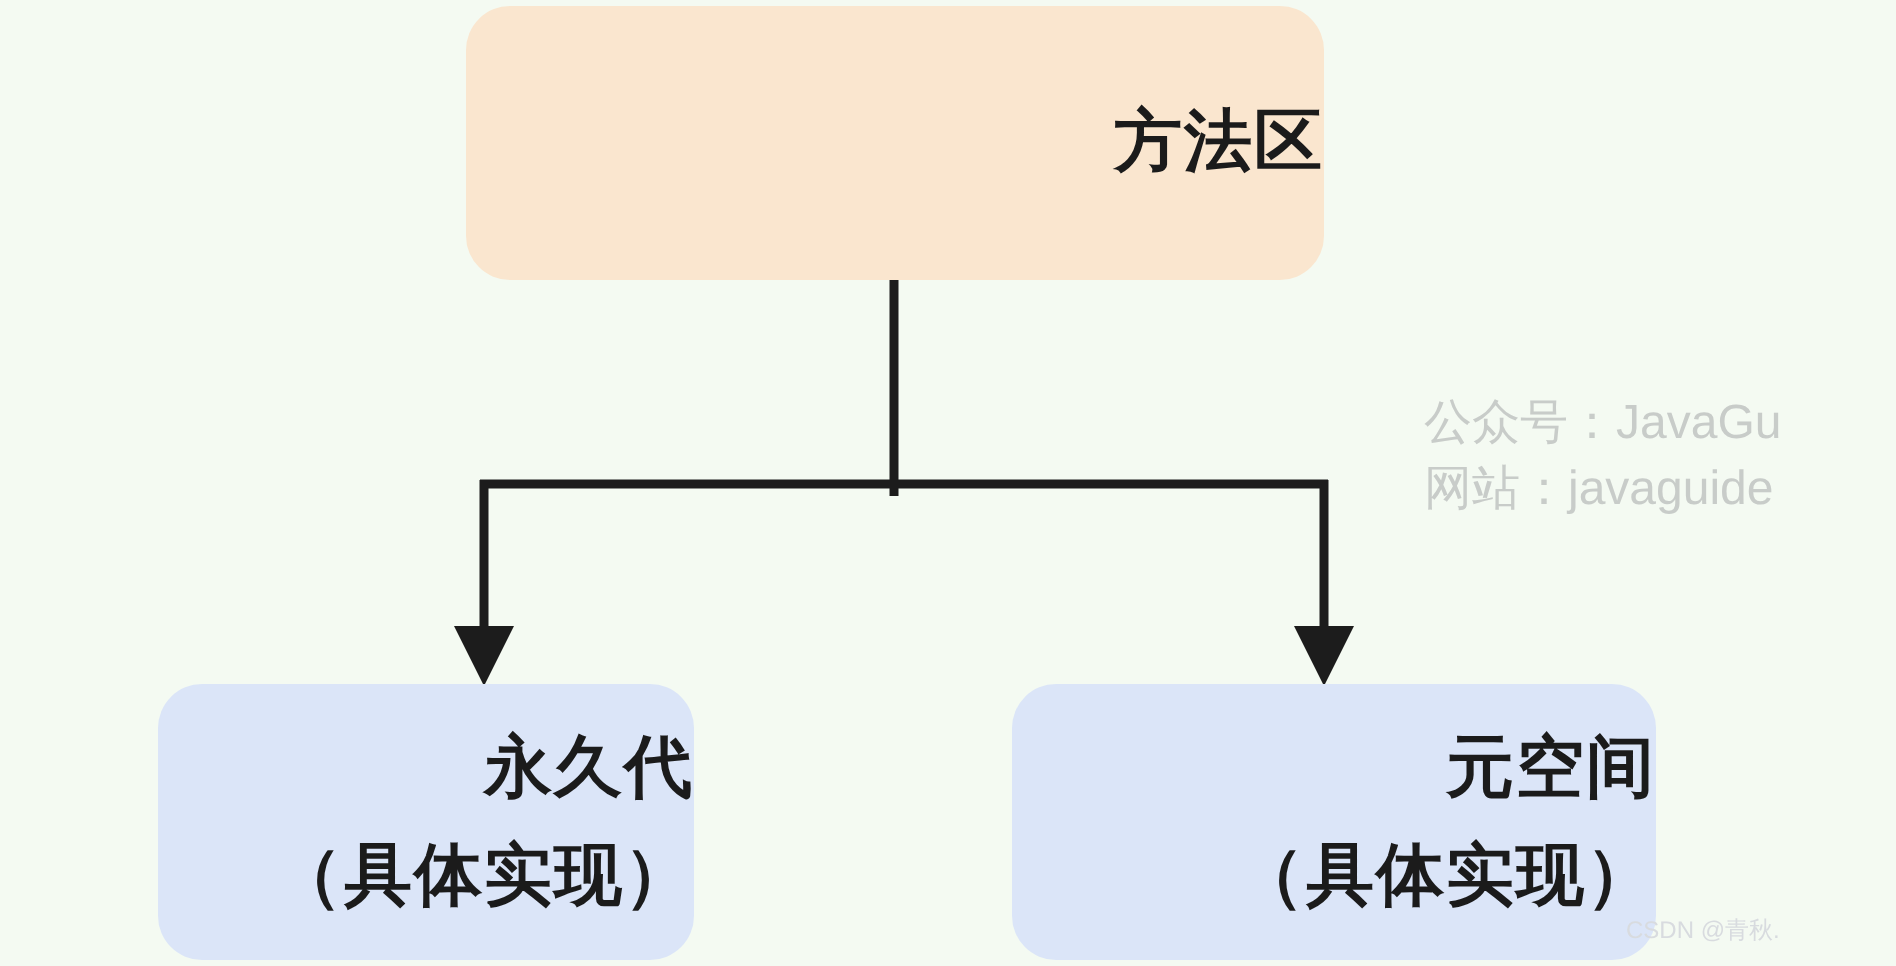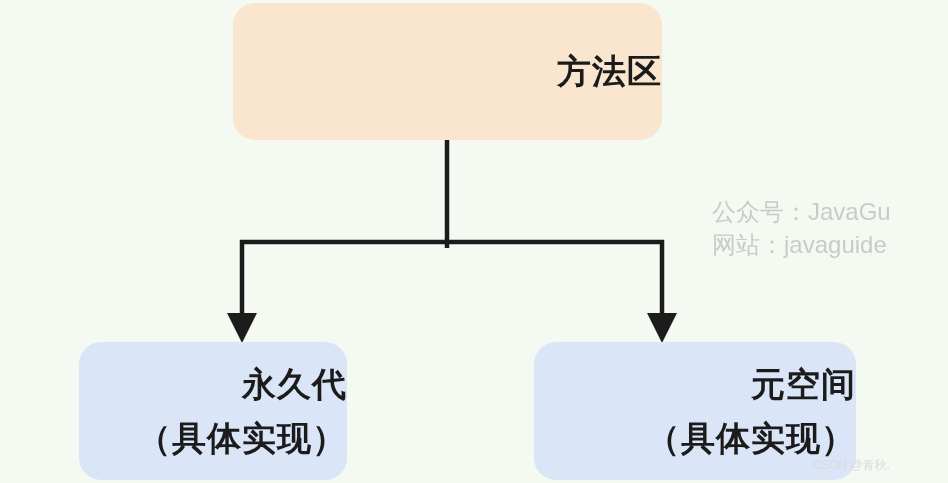--- a/index.html
+++ b/index.html
@@ -25,21 +25,21 @@
     position:absolute;
     display:flex;flex-direction:column;align-items:flex-end;justify-content:center;
     border-radius:22px;
     color:var(--node-text);
     font-size:34px;font-weight:600;line-height:1.6;
     text-align:center;letter-spacing:1px;
     white-space:nowrap;
   }
   .node-root{left:233px;top:3px;width:429px;height:137px;background:var(--root-node-fill);}
   .node-child-left{left:79px;top:342px;width:268px;height:138px;background:var(--child-node-fill);}
-  .node-child-right{left:506px;top:342px;width:322px;height:138px;background:var(--child-node-fill);margin-left:28px;}
+  .node-child-right{left:506px;top:342px;width:322px;height:138px;background:var(--child-node-fill);}
   .watermark-wechat{
     position:absolute;left:712px;top:171px;
     color:var(--watermark);
     font-size:24px;line-height:33px;
     white-space:nowrap;
     margin-top:24px;
   }
   .watermark-csdn{
     position:absolute;left:813px;top:455px;
     color:var(--csdn-watermark);

